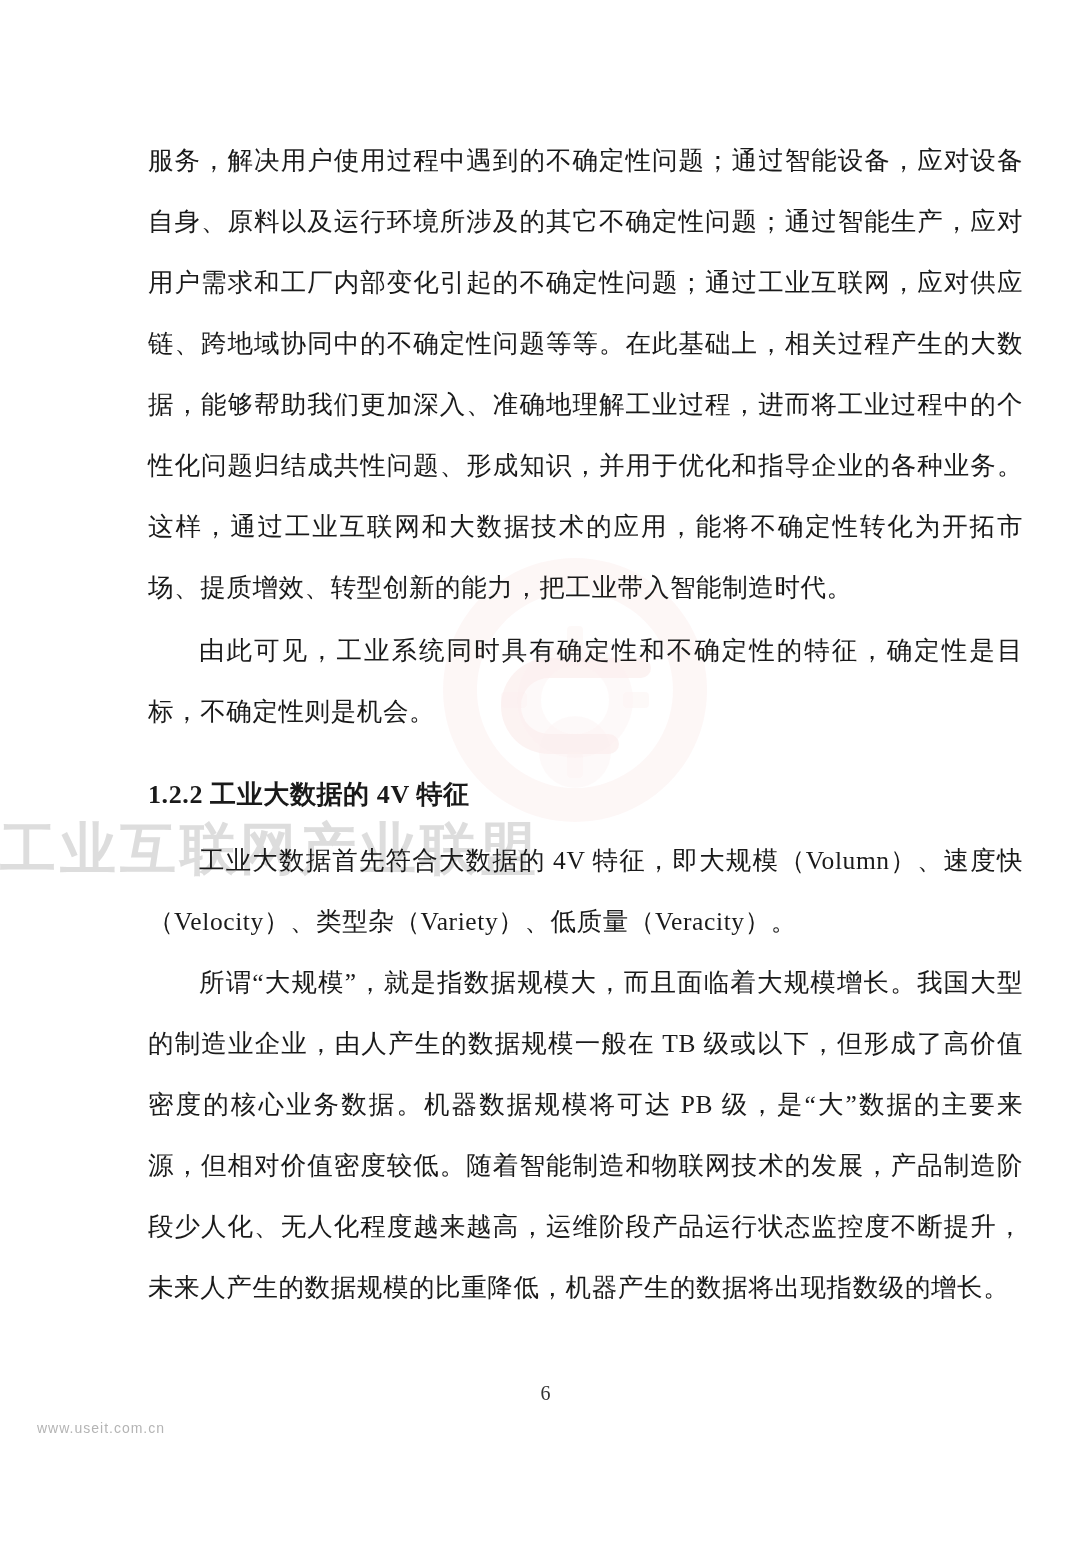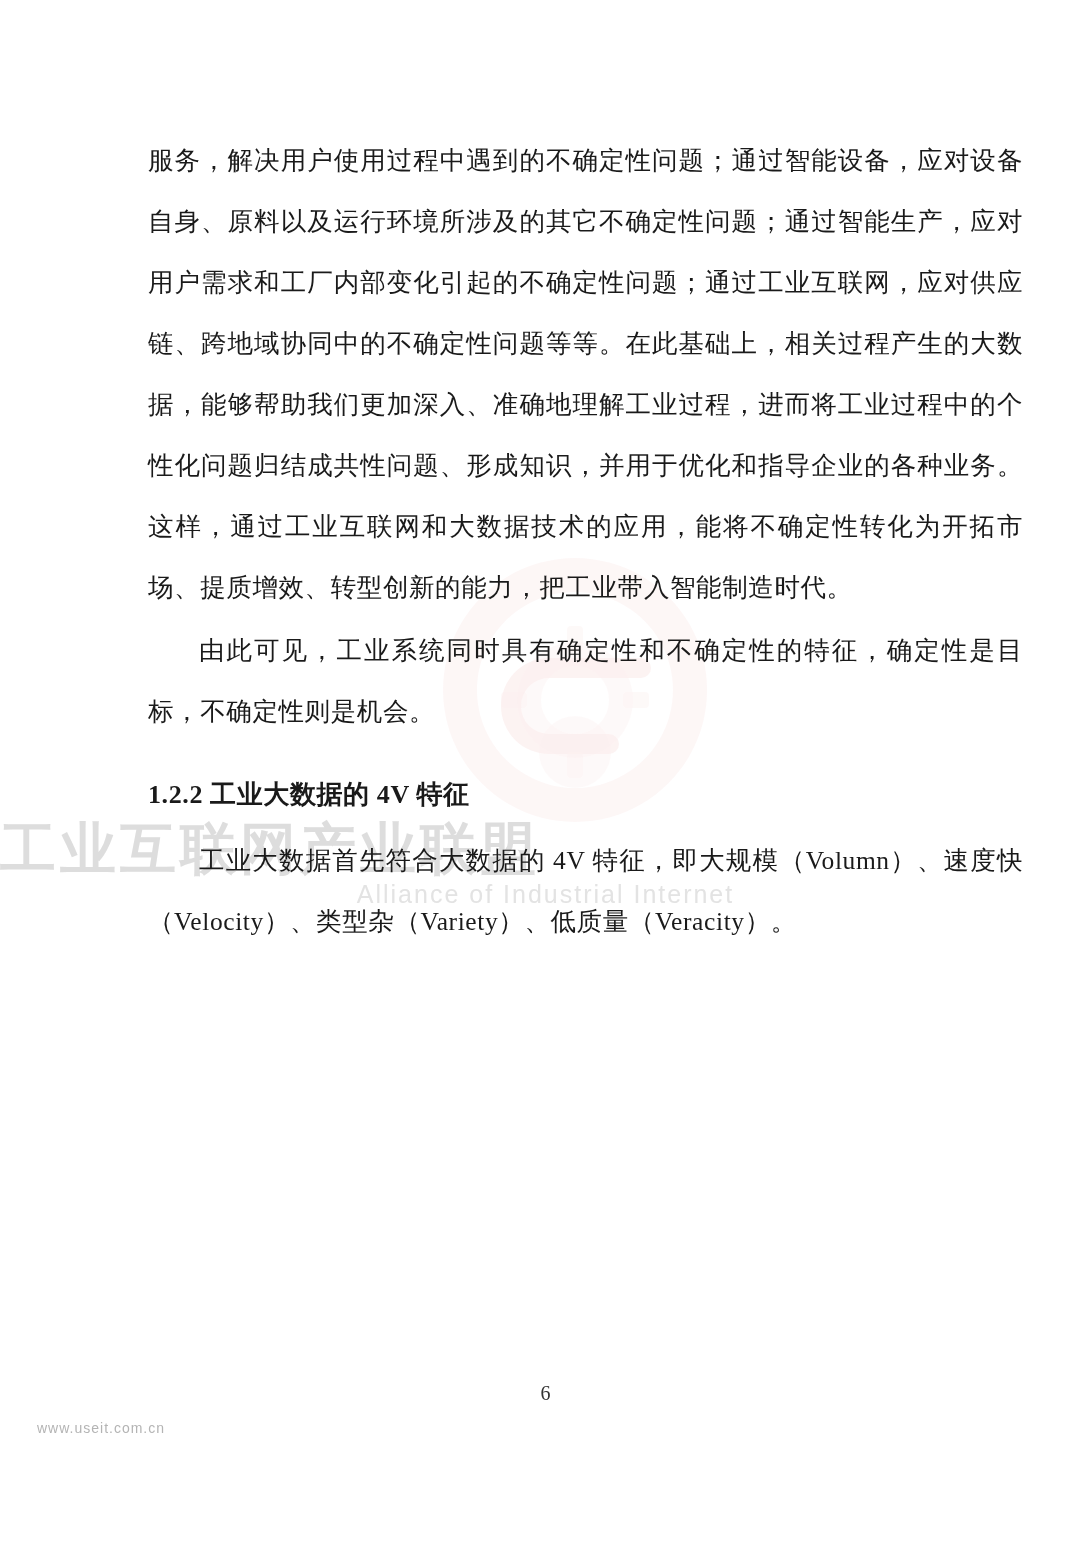--- a/index.html
+++ b/index.html
@@ -124,31 +124,31 @@
       <path d="M150 160 m-58 0 a58 58 0 1 0 116 0 a58 58 0 1 0 -116 0 z M150 160 m-34 0 a34 34 0 1 1 68 0 a34 34 0 1 1 -68 0 z" opacity="0.35"></path>
       <g opacity="0.4">
         <rect x="142" y="86" width="16" height="26" rx="4"></rect>
         <rect x="142" y="212" width="16" height="26" rx="4"></rect>
         <rect x="76" y="152" width="26" height="16" rx="4"></rect>
         <rect x="198" y="152" width="26" height="16" rx="4"></rect>
       </g>
     </g>
   </svg>
   <div class="wm-text-cn">工业互联网产业联盟</div>
-  <div class="wm-text-en">Alliance of Industrial Internet</div>
 </div>
 
 <div id="page">
 
   <p class="para">服务，解决用户使用过程中遇到的不确定性问题；通过智能设备，应对设备自身、原料以及运行环境所涉及的其它不确定性问题；通过智能生产，应对用户需求和工厂内部变化引起的不确定性问题；通过工业互联网，应对供应链、跨地域协同中的不确定性问题等等。在此基础上，相关过程产生的大数据，能够帮助我们更加深入、准确地理解工业过程，进而将工业过程中的个性化问题归结成共性问题、形成知识，并用于优化和指导企业的各种业务。这样，通过工业互联网和大数据技术的应用，能将不确定性转化为开拓市场、提质增效、转型创新的能力，把工业带入智能制造时代。</p>
 
   <p class="para indent gap-sm">由此可见，工业系统同时具有确定性和不确定性的特征，确定性是目标，不确定性则是机会。</p>
 
   <h2 class="heading">1.2.2 工业大数据的 4V 特征</h2>
 
   <p class="para indent">工业大数据首先符合大数据的 4V 特征，即大规模（Volumn）、速度快（Velocity）、类型杂（Variety）、低质量（Veracity）。</p>
 
+  <p class="para indent">所谓“大规模”，就是指数据规模大，而且面临着大规模增长。我国大型的制造业企业，由人产生的数据规模一般在 TB 级或以下，但形成了高价值密度的核心业务数据。机器数据规模将可达 PB 级，是“大”数据的主要来源，但相对价值密度较低。随着智能制造和物联网技术的发展，产品制造阶段少人化、无人化程度越来越高，运维阶段产品运行状态监控度不断提升，未来人产生的数据规模的比重降低，机器产生的数据将出现指数级的增长。</p>
 
 </div>
 
 <div id="page-number">6</div>
 
 <div id="footer-url">www.useit.com.cn</div>
 
 </body></html>

